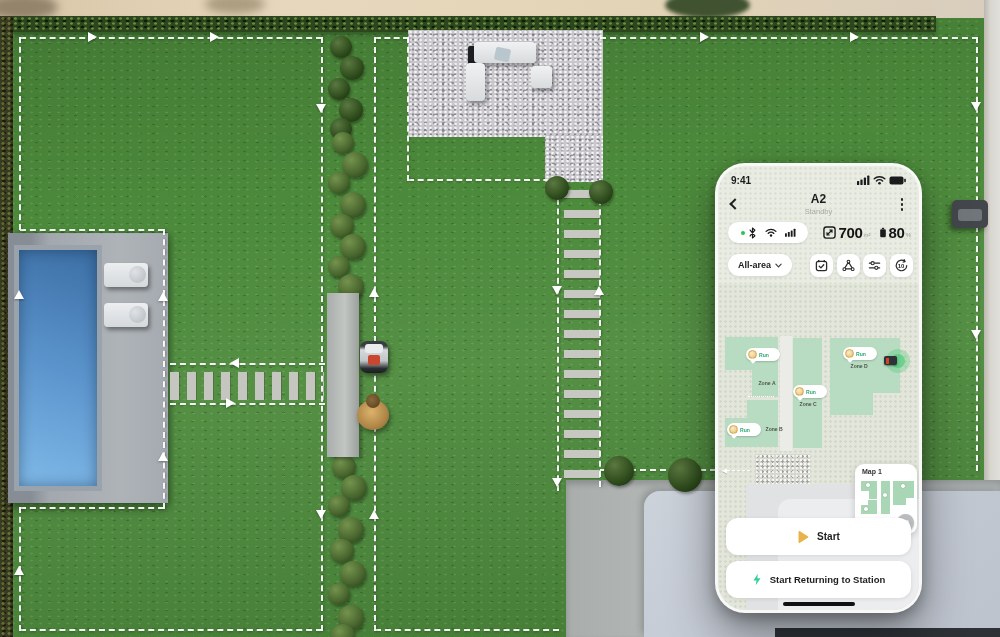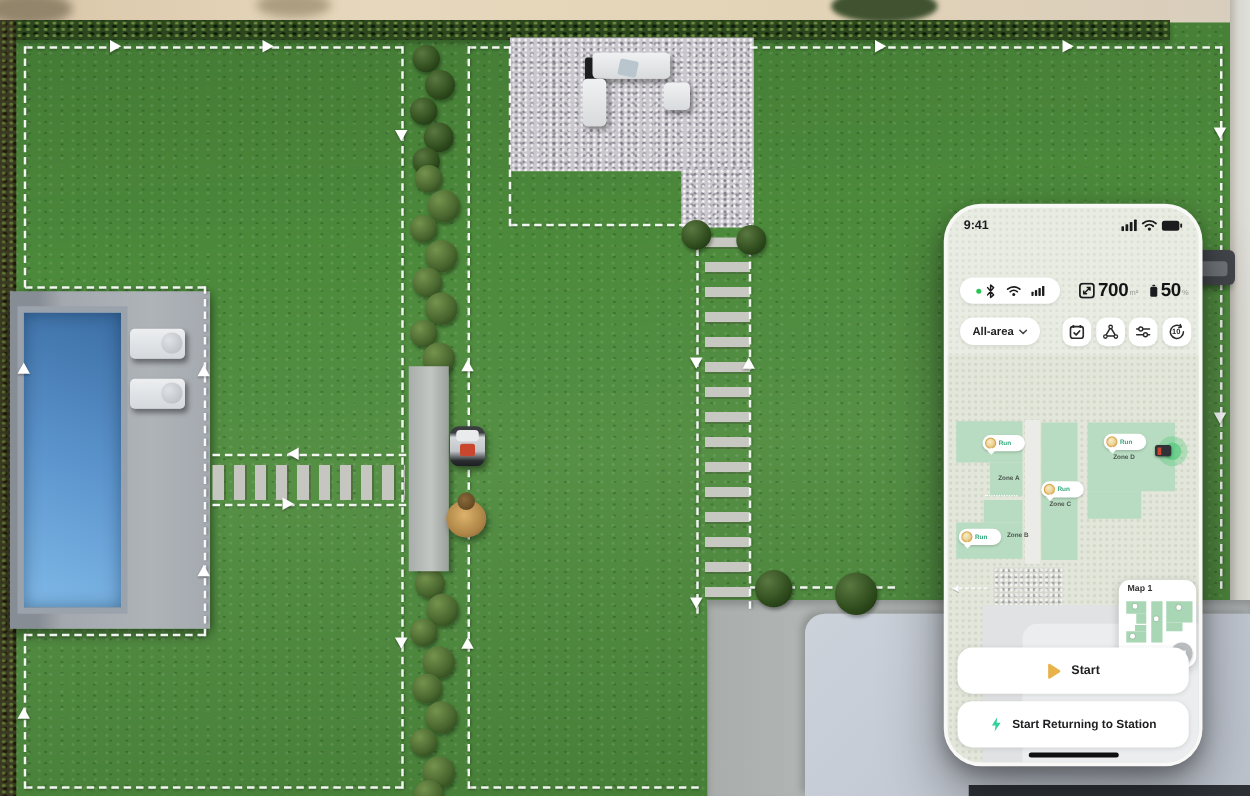--- a/index.html
+++ b/index.html
@@ -78,21 +78,21 @@
   .dog{position:absolute;left:357px;top:394px;width:34px;height:36px;}
   .dog .body{position:absolute;left:0;top:6px;width:32px;height:30px;border-radius:50%;
     background:radial-gradient(circle at 45% 40%,#dcb26b,#b08648 60%,#8a6534 90%);box-shadow:2px 3px 5px rgba(0,0,0,.4);}
   .dog .head{position:absolute;left:9px;top:0;width:14px;height:14px;border-radius:50%;
     background:radial-gradient(circle at 40% 40%,#8a6a3c,#5e451f 80%);}
   .dock{position:absolute;left:952px;top:200px;width:36px;height:28px;background:#43474b;border-radius:5px;
     box-shadow:-3px 3px 5px rgba(0,0,0,.4);}
   .dock .pad{position:absolute;left:6px;top:9px;width:24px;height:12px;background:#71767b;border-radius:3px;}
   
   .phone{position:absolute;left:715px;top:163px;width:207px;height:450px;border-radius:30px;background:#f8f9f6;
-    padding:3px;box-shadow:0 22px 48px rgba(0,0,0,.40),0 5px 14px rgba(0,0,0,.28);margin-left:40px;}
+    padding:3px;box-shadow:0 22px 48px rgba(0,0,0,.40),0 5px 14px rgba(0,0,0,.28);}
   .screen{position:relative;width:100%;height:100%;border-radius:27px;overflow:hidden;background-color:#e9ece2;
     background-image:radial-gradient(rgba(150,160,140,.15) 1px,transparent 1.5px);background-size:5px 5px;}
   .p-status{position:absolute;left:0;top:6px;right:0;height:16px;display:flex;justify-content:space-between;
     align-items:center;padding:0 13px;}
   .p-time{font-size:10px;font-weight:700;color:#1b1b1d;}
   .sticons{display:flex;align-items:center;gap:3px;}
   .p-nav{position:absolute;left:0;top:25px;right:0;height:30px;}
   .chev{position:absolute;left:13px;top:9px;width:8px;height:8px;border-top:2px solid #222;border-left:2px solid #222;
     transform:rotate(-45deg);}
   .p-title{position:absolute;left:0;right:0;top:1px;text-align:center;font-size:12px;font-weight:700;color:#1c1c1e;}
@@ -282,20 +282,26 @@
               <path d="M4.2 7.2 A5.5 5.5 0 0 1 11.8 7.2" fill="none" stroke="#1b1b1d" stroke-width="1.8" stroke-linecap="round"></path>
               <circle cx="8" cy="10" r="1.6" fill="#1b1b1d"></circle>
             </svg>
           <svg width="17" height="9" viewBox="0 0 17 9">
               <rect x="0.5" y="0.5" width="14" height="8" rx="2" fill="#1b1b1d"></rect>
               <rect x="15.2" y="2.8" width="1.6" height="3.4" rx=".8" fill="#1b1b1d"></rect>
             </svg>
         </span>
       </div>
 
+      <div class="p-nav">
+        <span class="chev"></span>
+        <div class="p-title">A2</div>
+        <div class="p-sub">Standby</div>
+        <span class="kebab"></span>
+      </div>
 
       <div class="pill conn">
         <span class="btdot"></span>
         <svg width="9" height="12" viewBox="0 0 10 14">
             <path d="M2.2 3.6 L7.8 10.4 L5 12.8 L5 1.2 L7.8 3.6 L2.2 10.4" fill="none" stroke="#1b1b1d" stroke-width="1.4" stroke-linejoin="round" stroke-linecap="round"></path>
           </svg>
         <svg width="12" height="9" viewBox="0 0 16 12">
             <path d="M1.5 4.5 A9.5 9.5 0 0 1 14.5 4.5" fill="none" stroke="#1b1b1d" stroke-width="1.8" stroke-linecap="round"></path>
             <path d="M4.2 7.2 A5.5 5.5 0 0 1 11.8 7.2" fill="none" stroke="#1b1b1d" stroke-width="1.8" stroke-linecap="round"></path>
             <circle cx="8" cy="10" r="1.6" fill="#1b1b1d"></circle>
@@ -313,21 +319,21 @@
             <rect x="1" y="1" width="12" height="12" rx="2.5" fill="none" stroke="#1b1b1d" stroke-width="1.5"></rect>
             <path d="M4.3 9.7 L9.7 4.3 M4.3 6.8 V9.7 H7.2 M9.7 7.2 V4.3 H6.8" fill="none" stroke="#1b1b1d" stroke-width="1.2"></path>
           </svg>
         <span class="big">700</span>
         <span class="unit">m²</span>
         <span style="width:8px;"></span>
         <svg width="8" height="13" viewBox="0 0 10 14" style="margin-right:2px;">
             <rect x="1.5" y="3" width="7" height="10" rx="1.5" fill="#1b1b1d"></rect>
             <rect x="3.5" y="1" width="3" height="1.6" rx=".8" fill="#1b1b1d"></rect>
           </svg>
-        <span class="big">50</span>
+        <span class="big">80</span>
         <span class="unit">%</span>
       </div>
 
       <div class="pill mode">
         <span>All-area</span>
         <svg width="7" height="5" viewBox="0 0 8 5">
             <path d="M1 1 L4 4 L7 1" fill="none" stroke="#444" stroke-width="1.4" stroke-linecap="round"></path>
           </svg>
       </div>
       <div class="cbtn" style="left:92px;">

